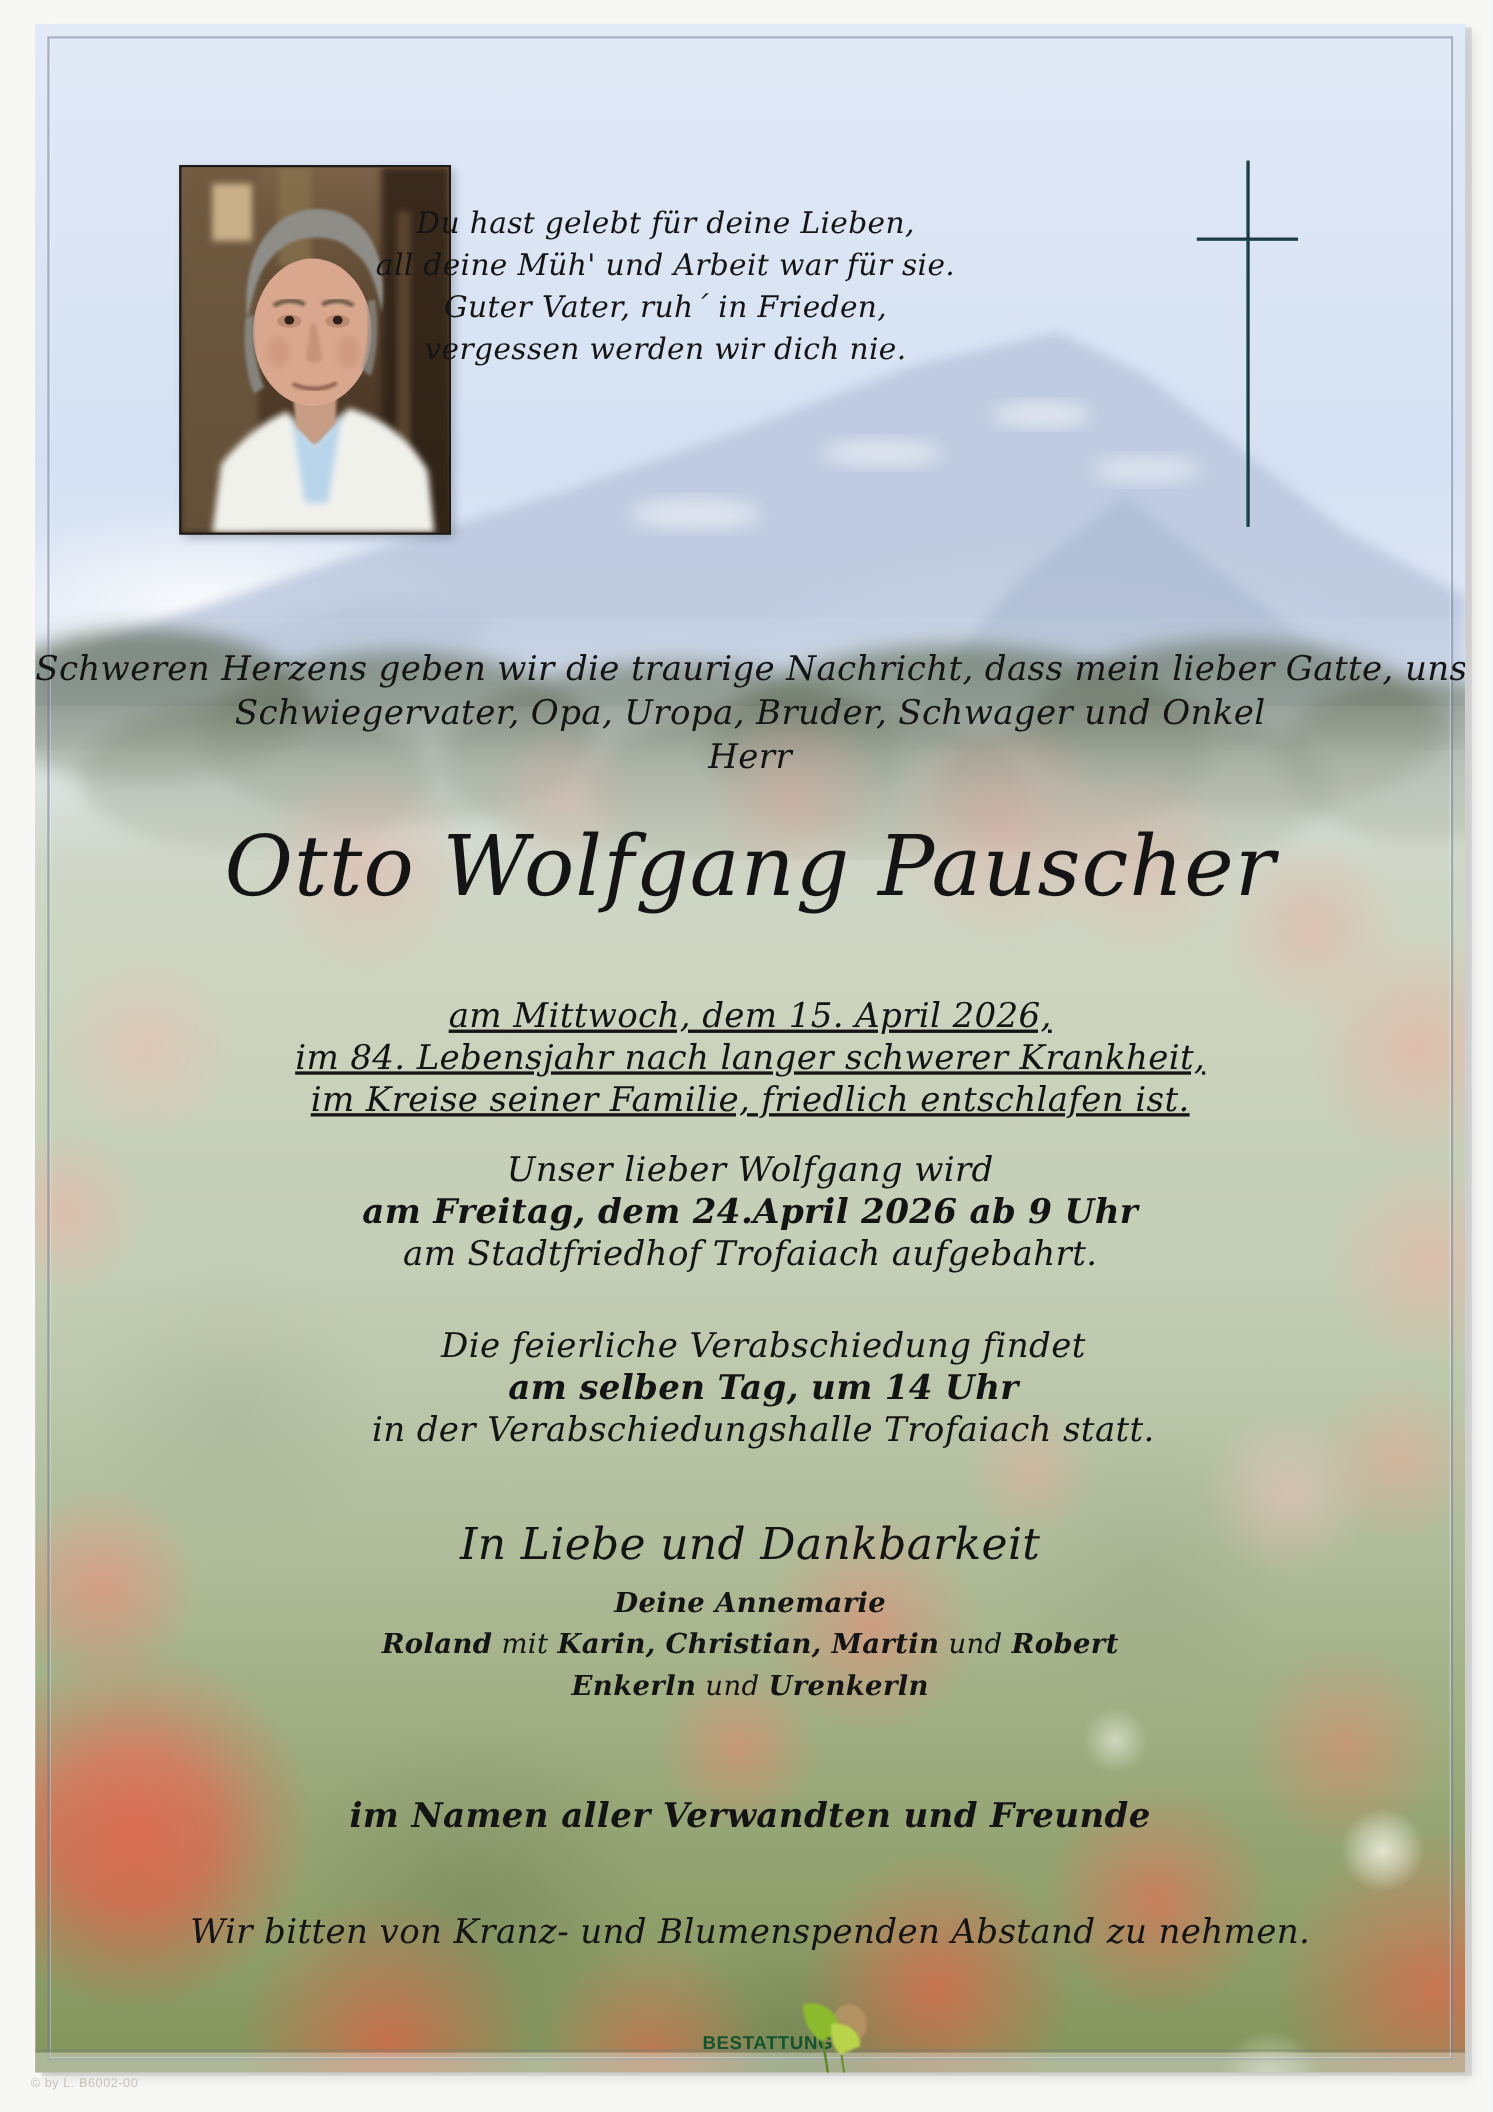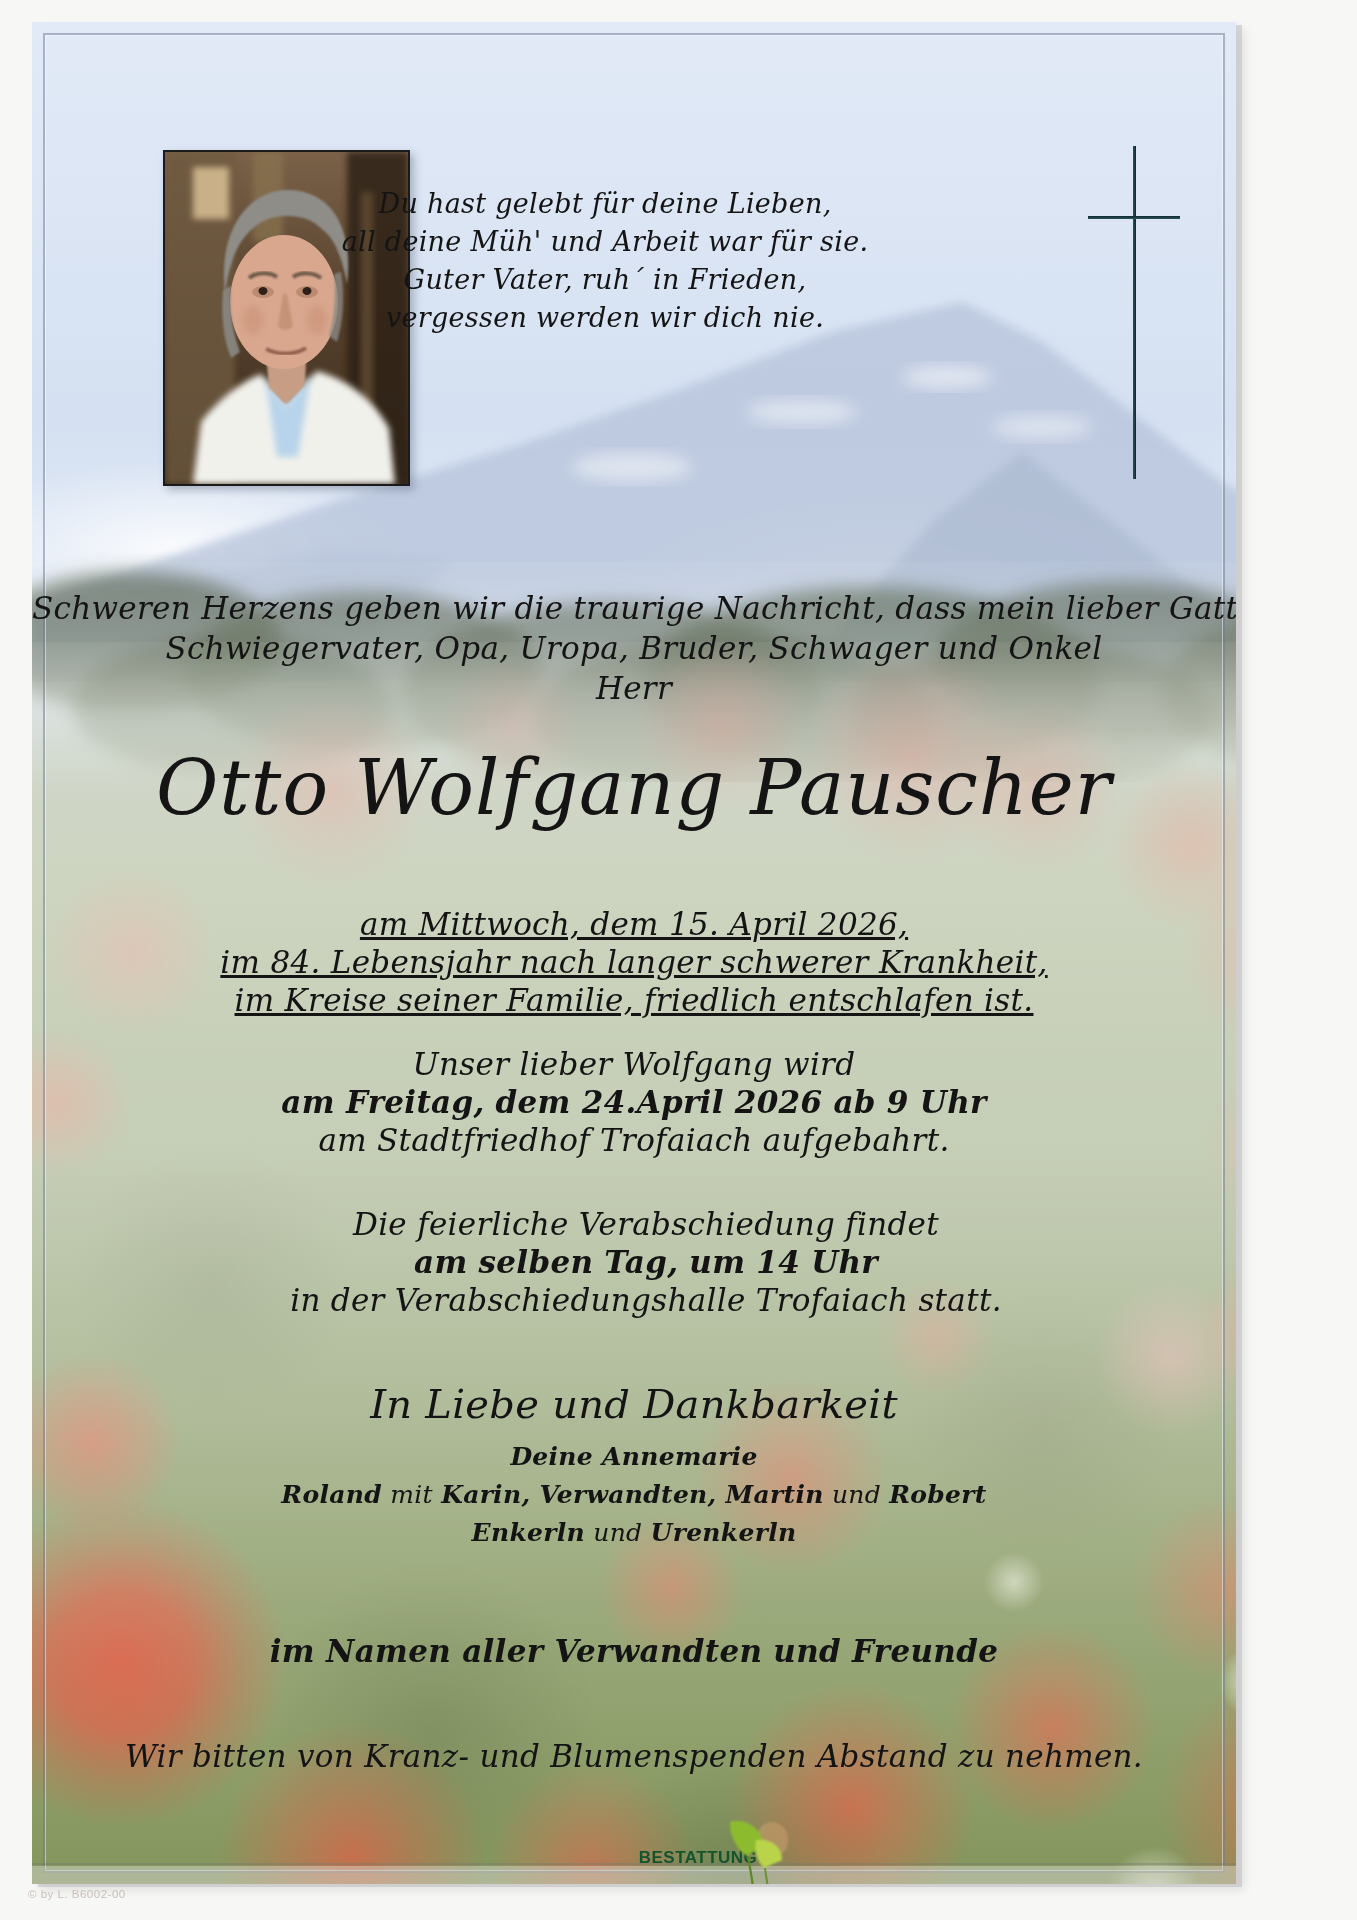--- a/index.html
+++ b/index.html
@@ -5,21 +5,21 @@
   html,body{margin:0;padding:0;}
   body{
     width:1357px;height:1920px;position:relative;
     background:#f7f7f5;
     font-family:"DejaVu Serif","Liberation Serif",serif;
     overflow:hidden;
   }
   .page{position:absolute;inset:0;}
   
   .card{
-    position:absolute;left:32px;top:22px;width:1204px;height:1862px;
+    position:absolute;left:32px;top:22px;width:1300px;height:1862px;
     overflow:hidden;background:#dce6f4;
     box-shadow:6px 3px 0 rgba(190,192,192,0.55), 8px 6px 10px rgba(0,0,0,0.10);
   }
   .sky{
     position:absolute;left:0;top:0;width:100%;height:660px;
     background:
       radial-gradient(ellipse 340px 130px at 12% 80%, rgba(255,255,255,0.85), rgba(255,255,255,0) 70%),
       radial-gradient(ellipse 420px 170px at 72% 88%, rgba(255,255,255,0.75), rgba(255,255,255,0) 72%),
       radial-gradient(ellipse 500px 120px at 40% 95%, rgba(255,255,255,0.6), rgba(255,255,255,0) 75%),
       linear-gradient(180deg,#e2eaf7 0%,#dbe5f4 30%,#d5e1f2 60%,#e3eaf6 100%);
@@ -241,21 +241,21 @@
     <div class="t farewell">
       <div class="line">Die feierliche Verabschiedung findet</div>
       <div class="line bold">am selben Tag, um 14 Uhr</div>
       <div class="line">in der Verabschiedungshalle Trofaiach statt.</div>
     </div>
 
     <div class="t closing">In Liebe und Dankbarkeit</div>
 
     <div class="t family">
       <div class="line bold">Deine Annemarie</div>
-      <div class="line"><span class="bold">Roland</span><span> mit </span><span class="bold">Karin, Verwandten, Martin</span><span> und </span><span class="bold">Robert</span></div>
+      <div class="line"><span class="bold">Roland</span><span> mit </span><span class="bold">Karin, Christian, Martin</span><span> und </span><span class="bold">Robert</span></div>
       <div class="line"><span class="bold">Enkerln</span><span> und </span><span class="bold">Urenkerln</span></div>
     </div>
 
     <div class="t behalf bold">im Namen aller Verwandten und Freunde</div>
 
     <div class="t request">Wir bitten von Kranz- und Blumenspenden Abstand zu nehmen.</div>
 
     <div class="band-line"></div>
     <div class="band"></div>
     <div class="logo-text">

